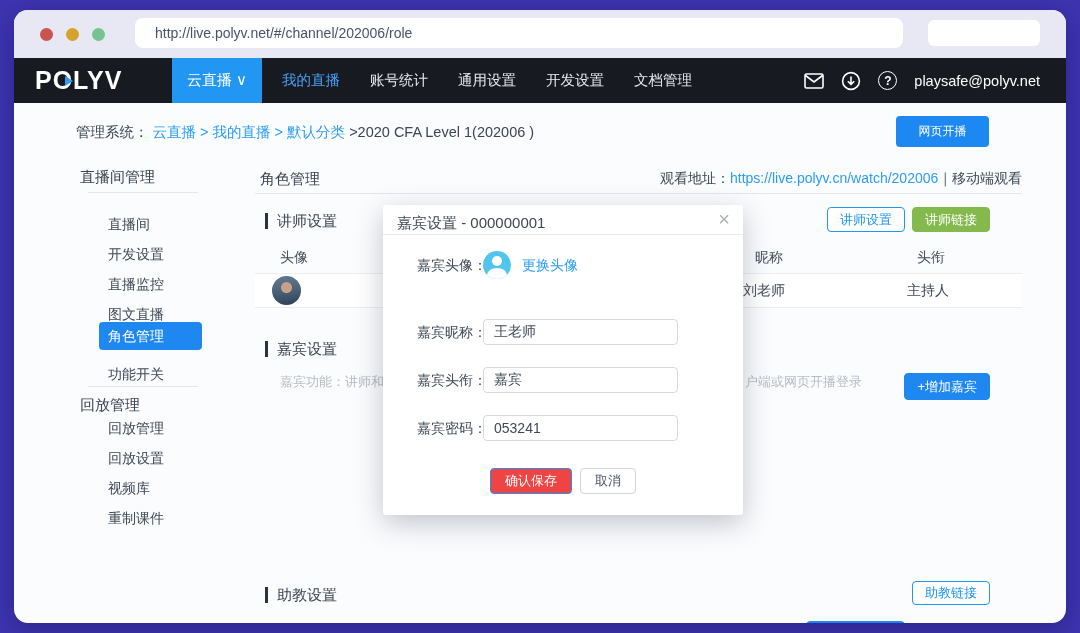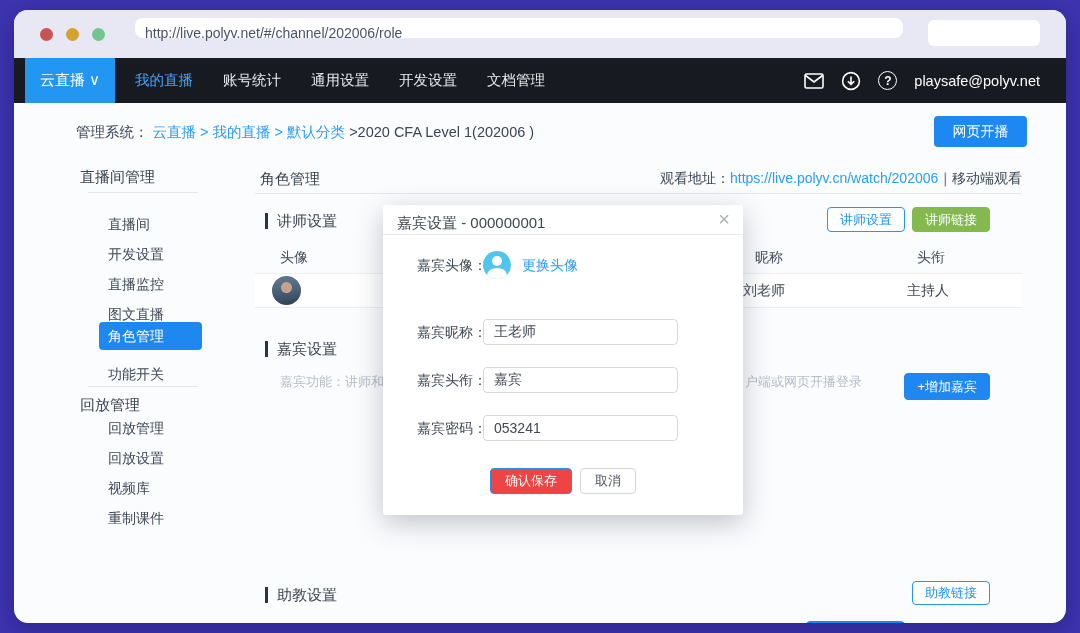--- a/index.html
+++ b/index.html
@@ -13,45 +13,45 @@
     background: #fbfcfe; border-radius: 14px; overflow: hidden;
     box-shadow: 0 6px 24px rgba(12,10,60,.35);
   }
   
   .topbar { position: absolute; left: 0; top: 0; width: 100%; height: 48px; background: #e7e8f3; }
   .dot { position: absolute; top: 18px; width: 13px; height: 13px; border-radius: 50%; }
   .dot.red { left: 26px; background: #ca5450; }
   .dot.yellow { left: 52px; background: #d6a22e; }
   .dot.green { left: 78px; background: #74c391; }
   .urlbar {
-    position: absolute; left: 121px; top: 8px; width: 768px; height: 20px;
-    background: #fff; border-radius: 8px; line-height: 30px; padding-left: 10px;
+    position: absolute; left: 121px; top: 8px; width: 768px; height: 30px;
+    background: #fff; border-radius: 8px; line-height: 30px; padding-left: 20px;
     font-size: 14px; color: #46536a;
   }
   .topbar-box { position: absolute; left: 914px; top: 10px; width: 112px; height: 26px; background: #fff; border-radius: 6px; }
   
   .navbar { position: absolute; left: 0; top: 48px; width: 100%; height: 45px; background: #171a21; display: flex; align-items: center; }
   .logo { position: relative; margin-left: 21px; width: 114px; color: #fff; font-weight: bold; font-size: 25px; letter-spacing: 1px; }
   .logo-tri { position: absolute; left: 30px; top: 10px; width: 0; height: 0;
     border-left: 8px solid #2e9df5; border-top: 5px solid transparent; border-bottom: 5px solid transparent; }
-  .product-tab { margin-left: 11px; height: 45px; width: 90px; background: #2196f3; color: #fff; font-size: 15px;
+  .product-tab { margin-left: 23px; height: 45px; width: 90px; background: #2196f3; color: #fff; font-size: 15px;
     display: flex; align-items: center; justify-content: center; }
   .nav-menu { display: flex; gap: 30px; margin-left: 20px; font-size: 14.5px; color: #e8eaee; }
   .nav-menu span { cursor: default; }
   .nav-menu .active { color: #4aa0f5; }
   .nav-right { margin-left: auto; display: flex; align-items: center; gap: 17px; padding-right: 26px; color: #fff; }
   .nav-icon { width: 20px; height: 20px; display: flex; align-items: center; justify-content: center; }
   .circle-glyph { width: 19px; height: 19px; border: 1.6px solid #fff; border-radius: 50%;
     display: flex; align-items: center; justify-content: center; font-size: 12px; font-weight: bold; color: #fff; }
   .nav-email { font-size: 14.5px; color: #fff; }
   
   .breadcrumb { position: absolute; left: 46px; top: 113px; font-size: 14.5px; color: #3b4557; margin-left: 16px; }
   .breadcrumb .blue { color: #2b9cf4; }
-  .open-btn { position: absolute; left: 920px; top: 106px; width: 93px; height: 31px;
-    background: #1d87f2; border-radius: 4px; color: #fff; font-size: 14px;
+  .open-btn { position: absolute; left: 882px; top: 106px; width: 93px; height: 31px;
+    background: #1d87f2; border-radius: 4px; color: #fff; font-size: 12px;
     display: flex; align-items: center; justify-content: center; cursor: pointer; }
   
   .side-header { position: absolute; left: 66px; font-size: 15px; color: #3a4351; }
   .side-item { position: absolute; left: 94px; font-size: 14px; color: #3f4856; cursor: pointer; }
   .side-active { position: absolute; left: 85px; top: 312px; width: 103px; height: 28px;
     background: #1f88f0; border-radius: 4px; color: #fff; font-size: 14px; line-height: 28px; padding-left: 9px; cursor: pointer; }
   .hline { position: absolute; height: 1px; background: #e4e7ec; }
   
   .page-title { position: absolute; left: 246px; top: 160px; font-size: 15px; color: #3a4351; }
   .watch-row { position: absolute; right: 44px; top: 160px; font-size: 14px; color: #3c4856; }
@@ -102,20 +102,24 @@
 
   <div class="topbar">
     <span class="dot red"></span>
     <span class="dot yellow"></span>
     <span class="dot green"></span>
     <div class="urlbar">http://live.polyv.net/#/channel/202006/role</div>
     <div class="topbar-box"></div>
   </div>
 
   <div class="navbar">
+    <div class="logo">
+      <span>POLYV</span>
+      <span class="logo-tri"></span>
+    </div>
     <div class="product-tab">云直播 ∨</div>
     <div class="nav-menu">
       <span class="active">我的直播</span>
       <span>账号统计</span>
       <span>通用设置</span>
       <span>开发设置</span>
       <span>文档管理</span>
     </div>
     <div class="nav-right">
       <span class="nav-icon">

